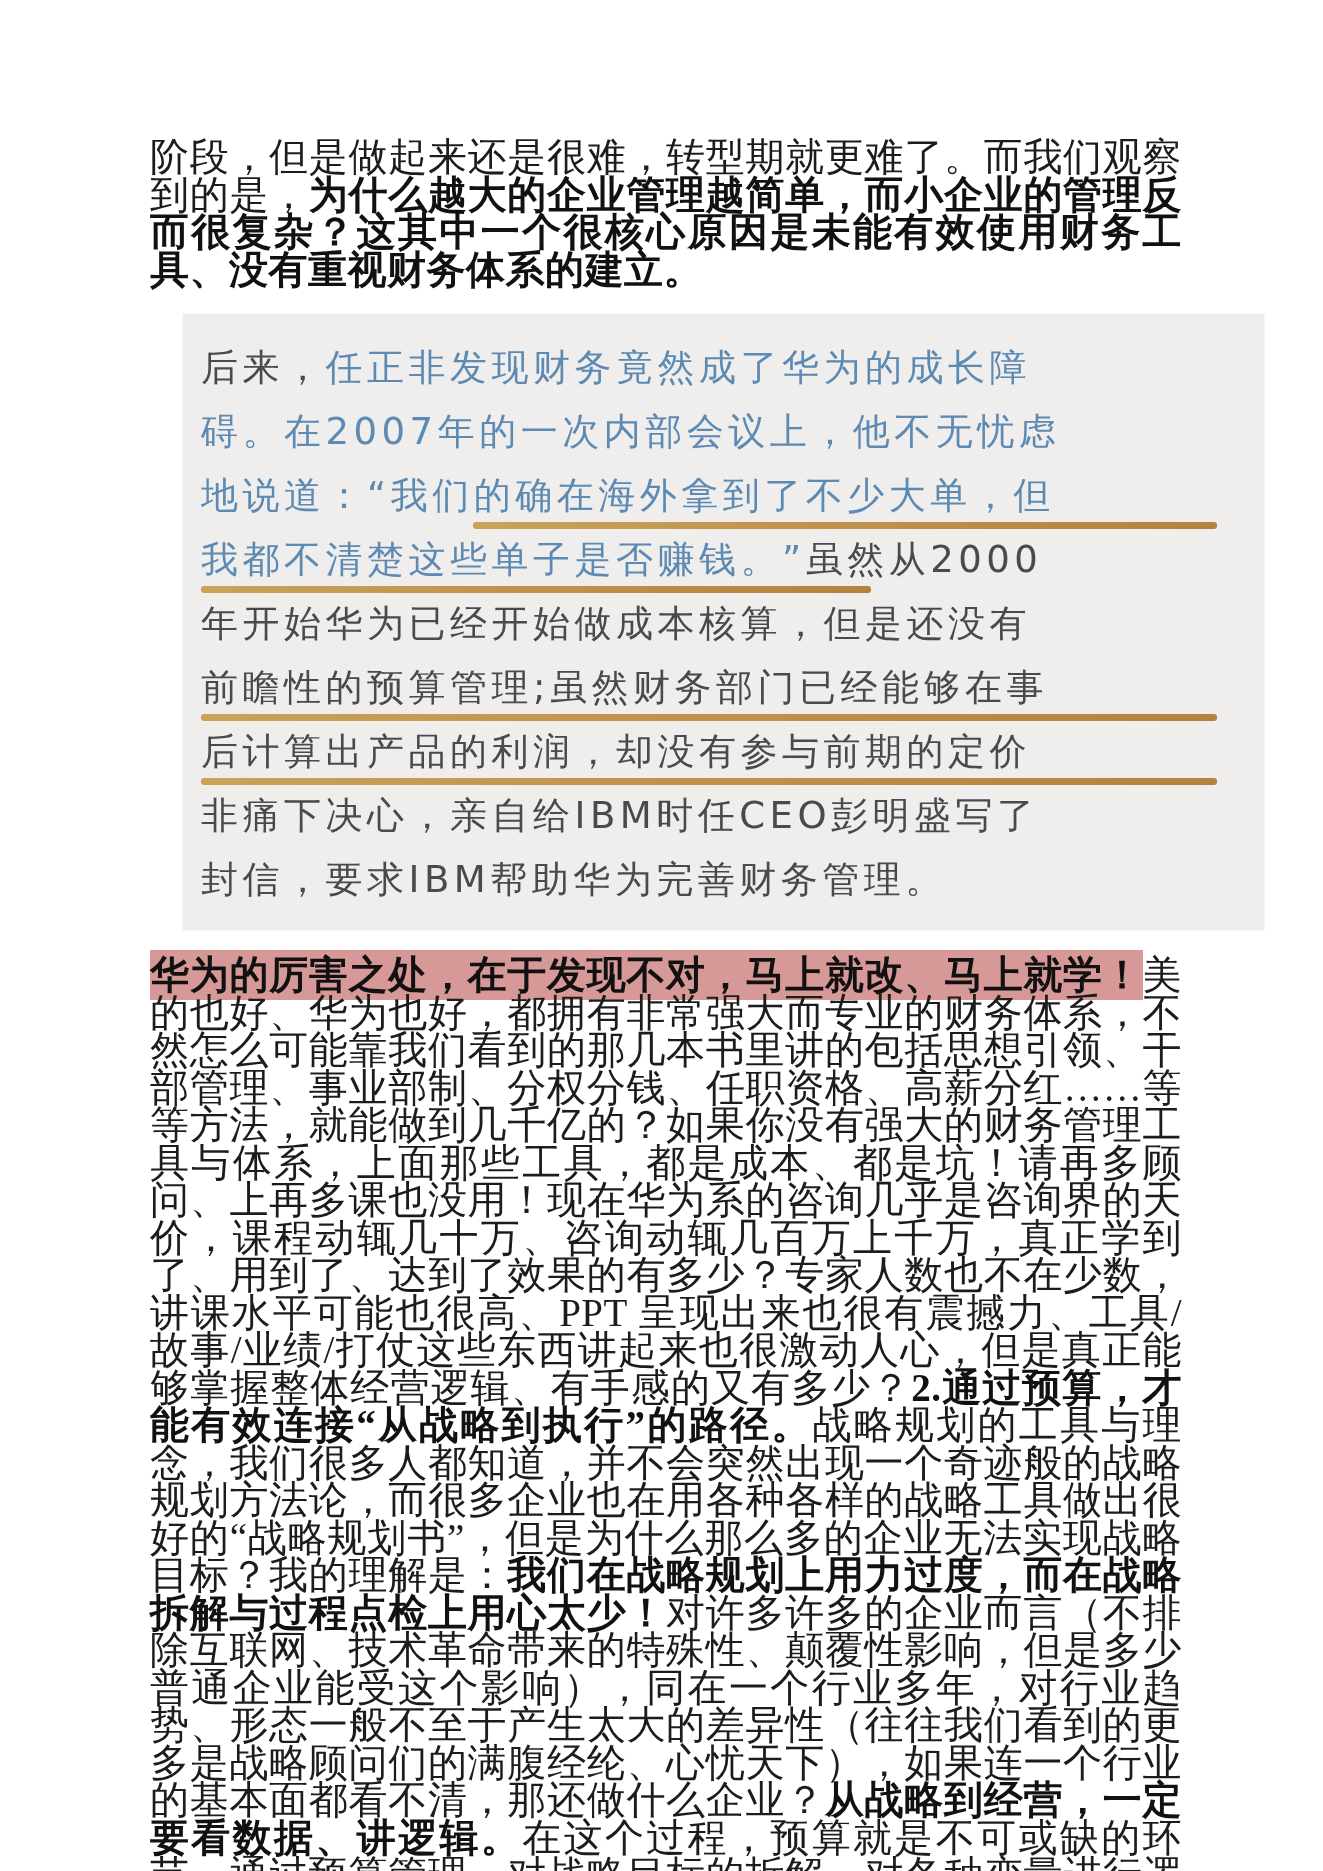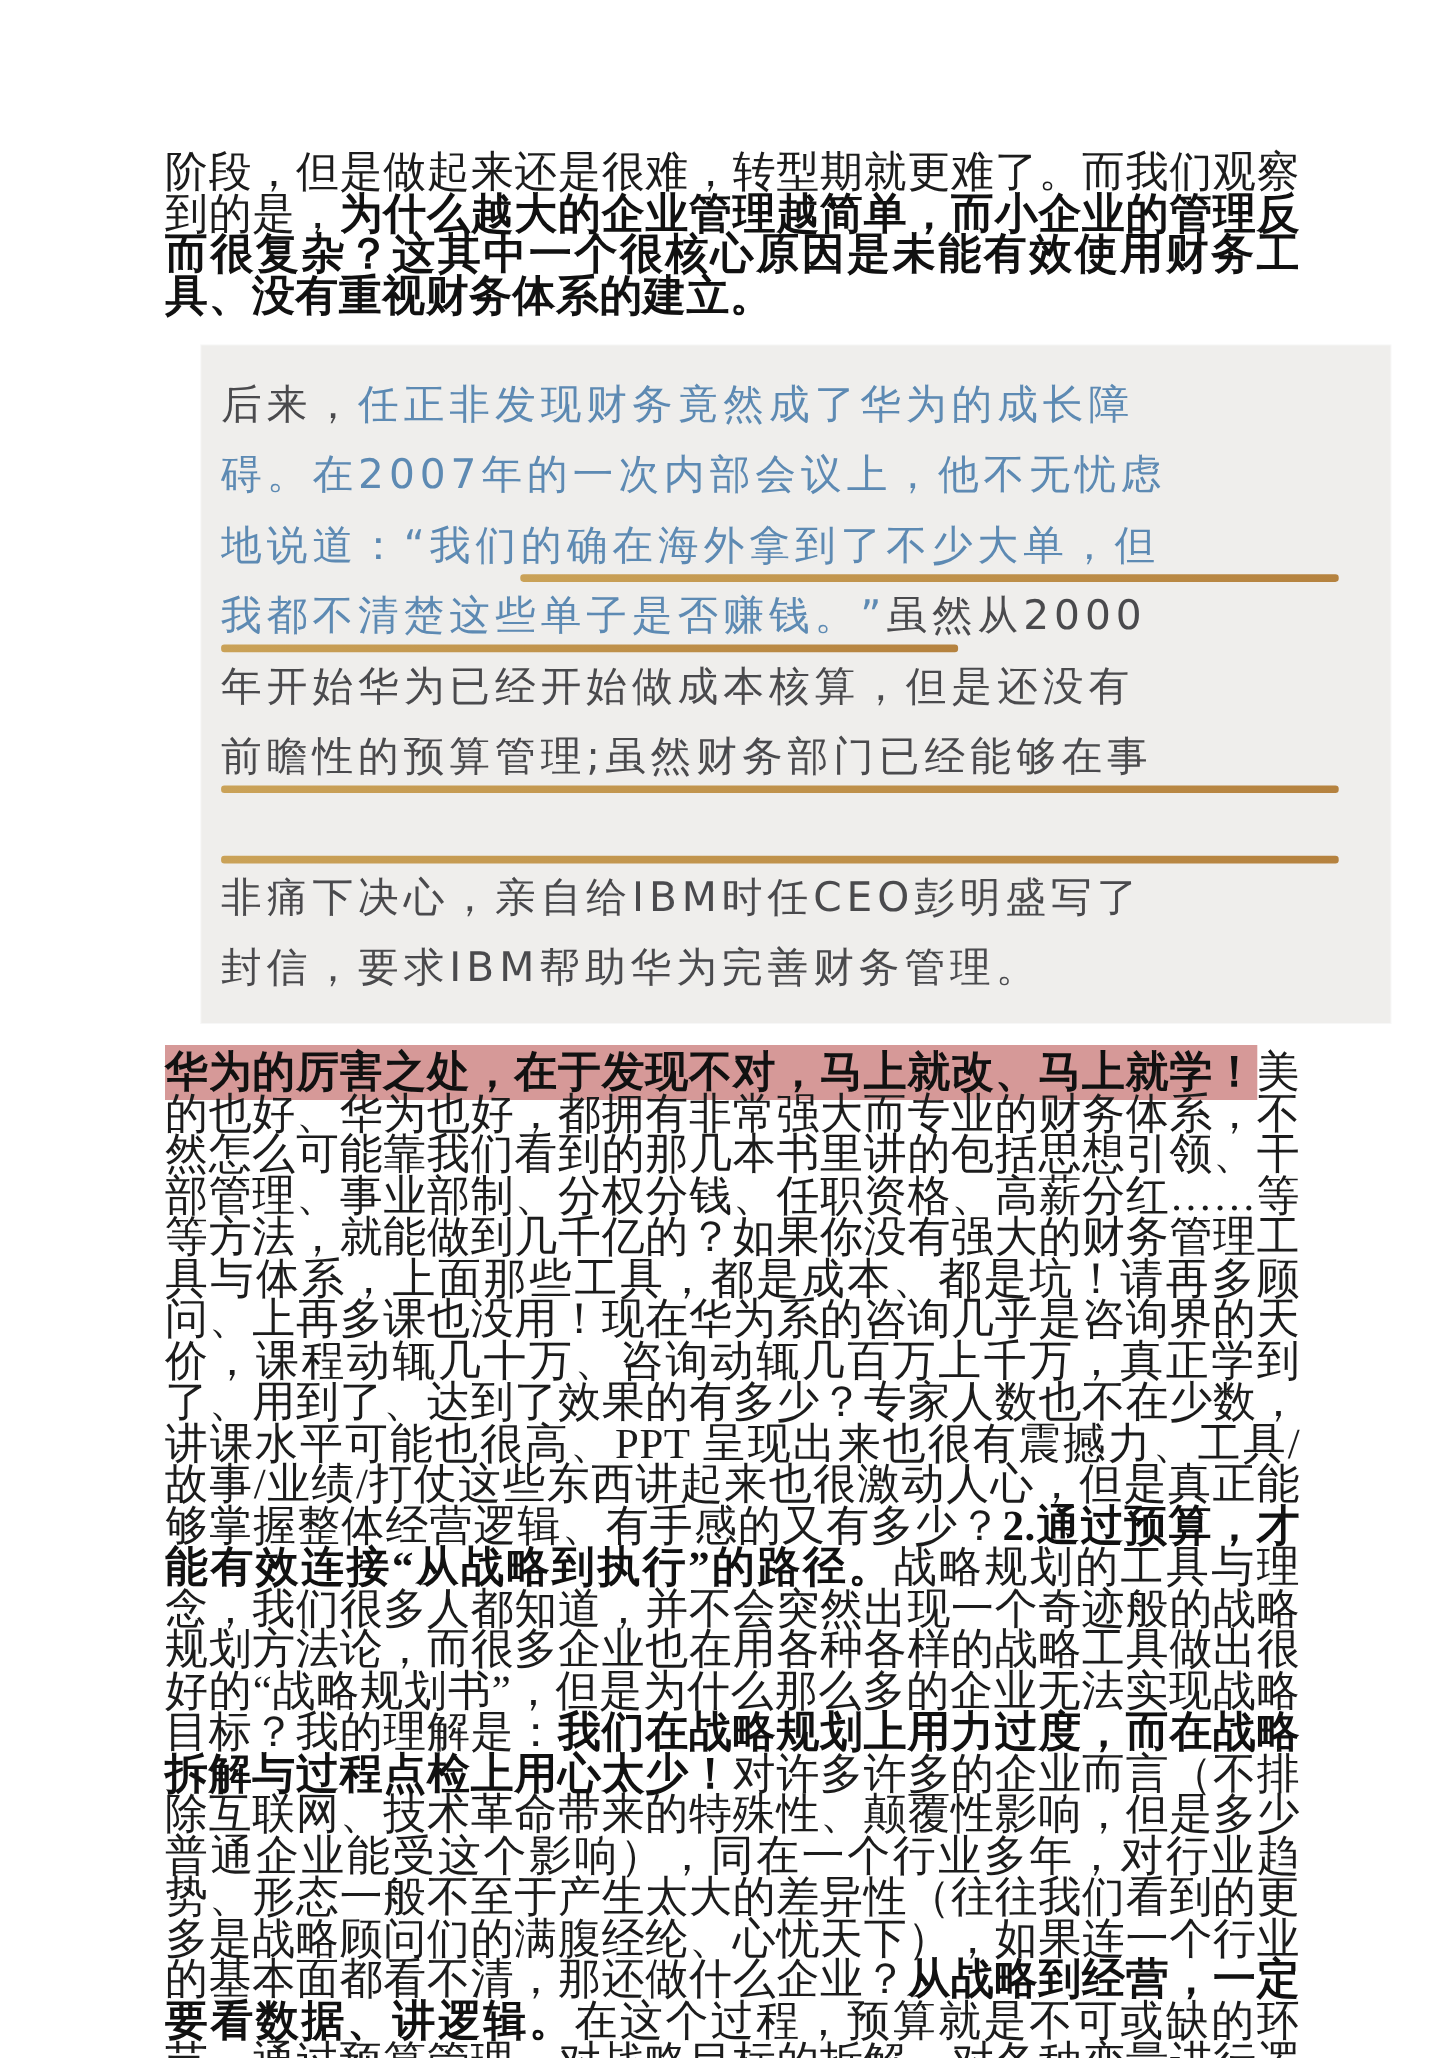--- a/index.html
+++ b/index.html
@@ -72,21 +72,21 @@
 
     <p class="body-text intro"><span class="seg-normal">阶段，但是做起来还是很难，转型期就更难了。而我们观察到的是，</span><span class="seg-bold">为什么越大的企业管理越简单，而小企业的管理反而很复杂？这其中一个很核心原因是未能有效使用财务工具、没有重视财务体系的建立。</span></p>
 
     <div class="quote-image">
         <div class="q-line"><span class="c-gray">后来，</span><span class="c-blue">任正非发现财务竟然成了华为的成长障</span></div>
         <div class="q-line"><span class="c-blue">碍。在2007年的一次内部会议上，他不无忧虑</span></div>
         <div class="q-line"><span class="c-blue">地说道：“我们的确在海外拿到了不少大单，但</span><div class="q-underline" style="left: 26%; width: 71%;"></div></div>
         <div class="q-line"><span class="c-blue">我都不清楚这些单子是否赚钱。”</span><span class="c-gray">虽然从2000</span><div class="q-underline" style="left: 0%; width: 64%;"></div></div>
         <div class="q-line"><span class="c-gray">年开始华为已经开始做成本核算，但是还没有</span></div>
         <div class="q-line"><span class="c-gray">前瞻性的预算管理;虽然财务部门已经能够在事</span><div class="q-underline" style="left: 0%; width: 97%;"></div></div>
-        <div class="q-line"><div class="q-underline" style="left: 0%; width: 97%;"></div></div>
+        <div class="q-line"><span class="c-gray">后计算出产品的利润，却没有参与前期的定价</span><div class="q-underline" style="left: 0%; width: 97%;"></div></div>
         <div class="q-line"><span class="c-gray">非痛下决心，亲自给IBM时任CEO彭明盛写了</span></div>
         <div class="q-line"><span class="c-gray">封信，要求IBM帮助华为完善财务管理。</span></div>
       </div>
 
     <p class="body-text body-main"><span class="seg-bold-highlight">华为的厉害之处，在于发现不对，马上就改、马上就学！</span><span class="seg-normal">美的也好、华为也好，都拥有非常强大而专业的财务体系，不然怎么可能靠我们看到的那几本书里讲的包括思想引领、干部管理、事业部制、分权分钱、任职资格、高薪分红……等等方法，就能做到几千亿的？如果你没有强大的财务管理工具与体系，上面那些工具，都是成本、都是坑！请再多顾问、上再多课也没用！现在华为系的咨询几乎是咨询界的天价，课程动辄几十万、咨询动辄几百万上千万，真正学到了、用到了、达到了效果的有多少？专家人数也不在少数，讲课水平可能也很高、PPT 呈现出来也很有震撼力、工具/故事/业绩/打仗这些东西讲起来也很激动人心，但是真正能够掌握整体经营逻辑、有手感的又有多少？</span><span class="seg-bold">2.通过预算，才能有效连接“从战略到执行”的路径。</span><span class="seg-normal">战略规划的工具与理念，我们很多人都知道，并不会突然出现一个奇迹般的战略规划方法论，而很多企业也在用各种各样的战略工具做出很好的“战略规划书”，但是为什么那么多的企业无法实现战略目标？我的理解是：</span><span class="seg-bold">我们在战略规划上用力过度，而在战略拆解与过程点检上用心太少！</span><span class="seg-normal">对许多许多的企业而言（不排除互联网、技术革命带来的特殊性、颠覆性影响，但是多少普通企业能受这个影响），同在一个行业多年，对行业趋势、形态一般不至于产生太大的差异性（往往我们看到的更多是战略顾问们的满腹经纶、心忧天下），如果连一个行业的基本面都看不清，那还做什么企业？</span><span class="seg-bold">从战略到经营，一定要看数据、讲逻辑。</span><span class="seg-normal">在这个过程，预算就是不可或缺的环节。通过预算管理，对战略目标的拆解，对各种变量进行逻辑上的分析，对标历史、对标行业、对标优秀企业，并从五年战</span></p>
 
   </div>
 </div>
 
 </body></html>

